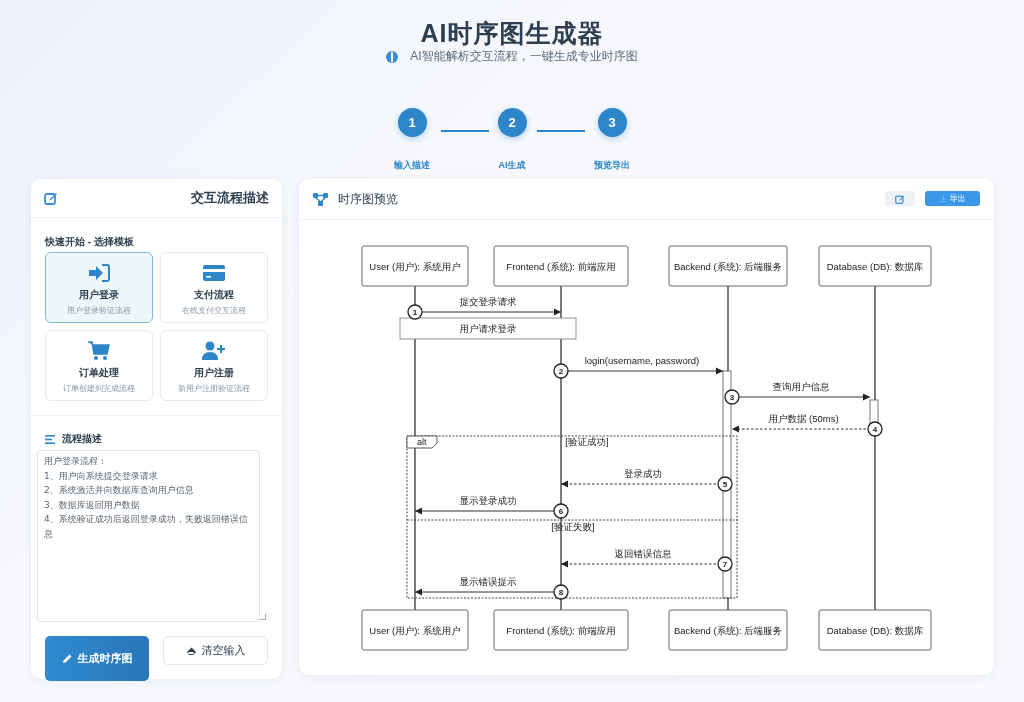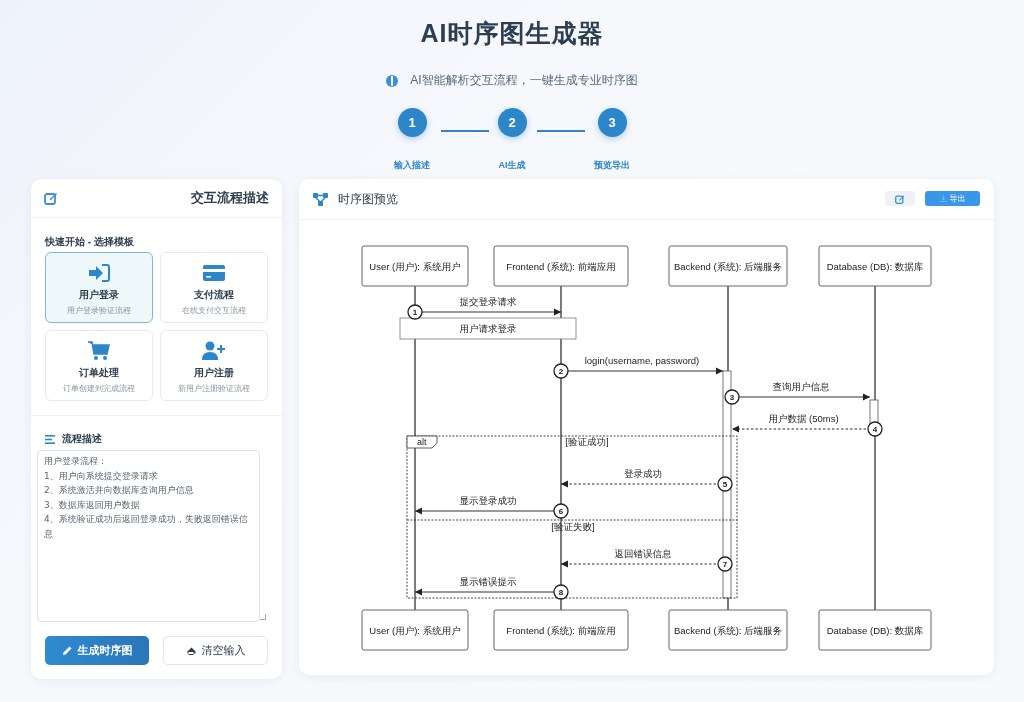--- a/index.html
+++ b/index.html
@@ -5,21 +5,21 @@
   * { box-sizing: border-box; margin: 0; padding: 0; }
   html, body { width: 1024px; height: 702px; overflow: hidden; }
   body {
     font-family: "Liberation Sans", "DejaVu Sans", sans-serif;
     background: linear-gradient(135deg, #eef2fb 0%, #f6f8fc 35%, #f7f9fc 100%);
     color: #2c3e50;
     position: relative;
   }
   .header { position: absolute; left: 0; top: 0; width: 1024px; text-align: center; }
   .title { position: absolute; top: 17px; left: 0; width: 1024px; font-size: 25px; font-weight: bold; color: #2c3e50; letter-spacing: 1px; }
-  .subtitle { position: absolute; top: 72px; left: 0; width: 1024px; font-size: 12px; color: #5a6b7b; display: flex; justify-content: center; align-items: center; gap: 12px; }
+  .subtitle { position: absolute; top: 48px; left: 0; width: 1024px; font-size: 12px; color: #5a6b7b; display: flex; justify-content: center; align-items: center; gap: 12px; }
   .brain-icon { width: 12px; height: 12px; border-radius: 50%; background: #3a8fd6; position: relative; display: inline-block; }
   .brain-icon::after { content: ""; position: absolute; left: 5px; top: 1px; width: 2px; height: 10px; background: #fff; }
 
   .steps { position: absolute; top: 108px; left: 395px; width: 240px; height: 46px; }
   .step { position: absolute; width: 50px; text-align: center; }
   .step .circle { width: 29px; height: 29px; border-radius: 50%; background: #2d86c9; color: #fff; font-weight: bold; font-size: 13px; line-height: 29px; margin: 0 auto; box-shadow: 0 2px 6px rgba(45,134,201,0.35); }
   .step .label { font-size: 9px; color: #2d86c9; font-weight: bold; margin-top: 22px; white-space: nowrap; }
   .step-line { position: absolute; top: 22px; height: 1.5px; background: #2d86c9; width: 48px; }
 
   .panel { position: absolute; background: #fff; border-radius: 10px; box-shadow: 0 2px 10px rgba(30,60,110,0.07); }
@@ -36,21 +36,21 @@
   .tpl { position: absolute; width: 108px; height: 71px; border: 1px solid #e6eaf0; border-radius: 6px; background: #fff; text-align: center; cursor: pointer; }
   .tpl.active { background: #eef7fa; border: 1.5px solid #7fb8d6; }
   .tpl .ticon { height: 20px; margin-top: 10px; display: flex; justify-content: center; align-items: center; }
   .tpl .tname { font-size: 10px; font-weight: bold; color: #2c3e50; margin-top: 5px; }
   .tpl .tdesc { font-size: 8px; color: #8a96a3; margin-top: 3px; }
 
   .divider { position: absolute; left: 0; width: 251px; height: 1px; background: #eef1f5; }
   .textarea { position: absolute; left: 6px; top: 271px; width: 223px; height: 172px; border: 1px solid #dfe4ea; border-radius: 4px; padding: 3px 6px; font-size: 9px; line-height: 14.5px; color: #5a6570; white-space: pre-wrap; font-family: "DejaVu Sans", sans-serif; resize: none; background: #fff; }
   .resize-grip { position: absolute; right: 2px; bottom: 2px; width: 6px; height: 6px; border-right: 1px solid #aaa; border-bottom: 1px solid #aaa; }
 
-  .btn-primary { position: absolute; left: 14px; top: 457px; width: 104px; height: 29px; border-radius: 5px; background: linear-gradient(90deg, #2f8bd0, #2a76b8); color: #fff; font-size: 11px; font-weight: bold; display: flex; align-items: center; justify-content: center; gap: 5px; border: none; }
+  .btn-primary { position: absolute; left: 14px; top: 457px; width: 104px; height: 45px; border-radius: 5px; background: linear-gradient(90deg, #2f8bd0, #2a76b8); color: #fff; font-size: 11px; font-weight: bold; display: flex; align-items: center; justify-content: center; gap: 5px; border: none; }
   .btn-secondary { position: absolute; left: 132px; top: 457px; width: 105px; height: 29px; border-radius: 5px; background: #fff; border: 1px solid #e1e6ec; color: #2c3e50; font-size: 11px; display: flex; align-items: center; justify-content: center; gap: 5px; }
 
   .right-panel .panel-head { height: 41px; padding: 0 14px; }
   .preview-title { font-size: 12px; font-weight: normal; color: #2c3e50; margin-left: 10px; }
   .btn-edit-sm { position: absolute; left: 586px; top: 12px; width: 30px; height: 15px; background: #eef2f7; border-radius: 3px; display: flex; align-items: center; justify-content: center; }
   .btn-export { position: absolute; left: 626px; top: 12px; width: 55px; height: 15px; background: #3a96e6; border-radius: 3px; color: #fff; font-size: 8px; display: flex; align-items: center; justify-content: center; gap: 3px; }
 
   .diagram { position: absolute; left: 0; top: 42px; width: 814px; height: 454px; }
   svg text { font-family: "Liberation Sans", "DejaVu Sans", sans-serif; }
 </style>

